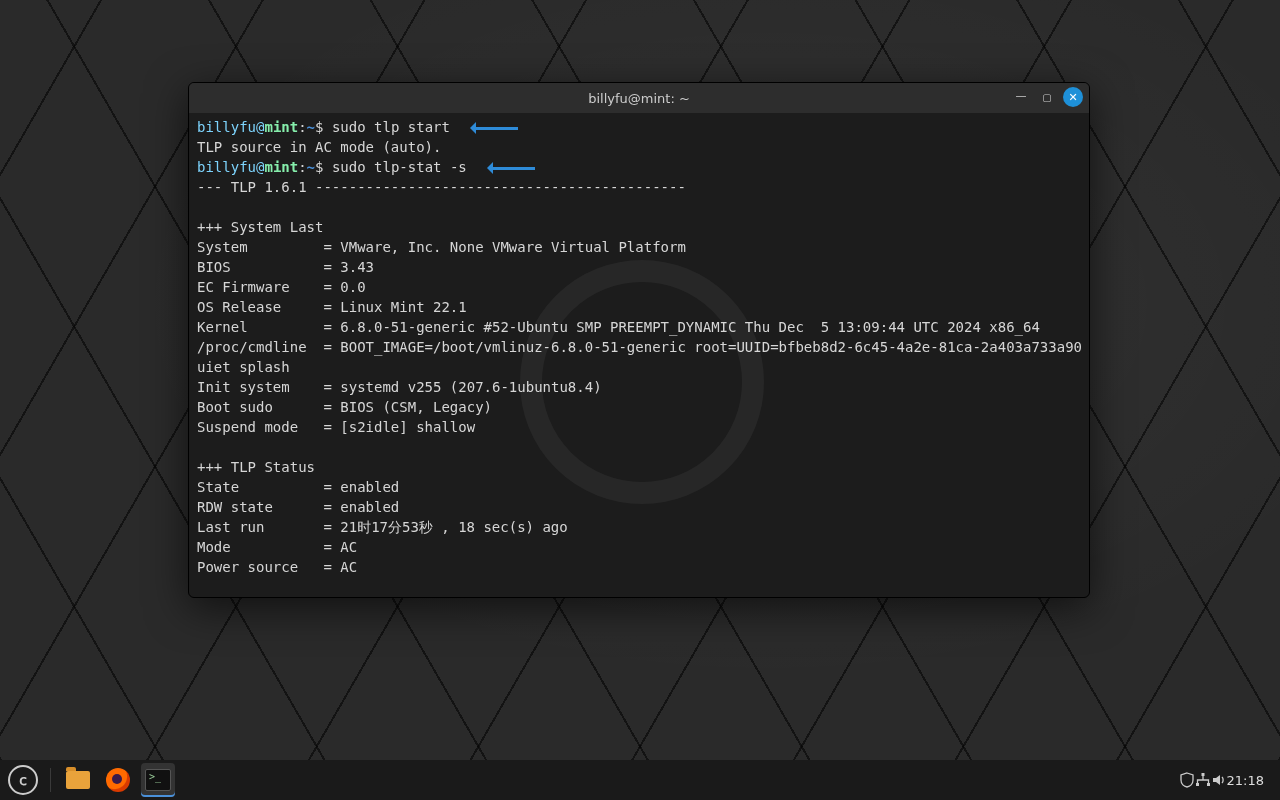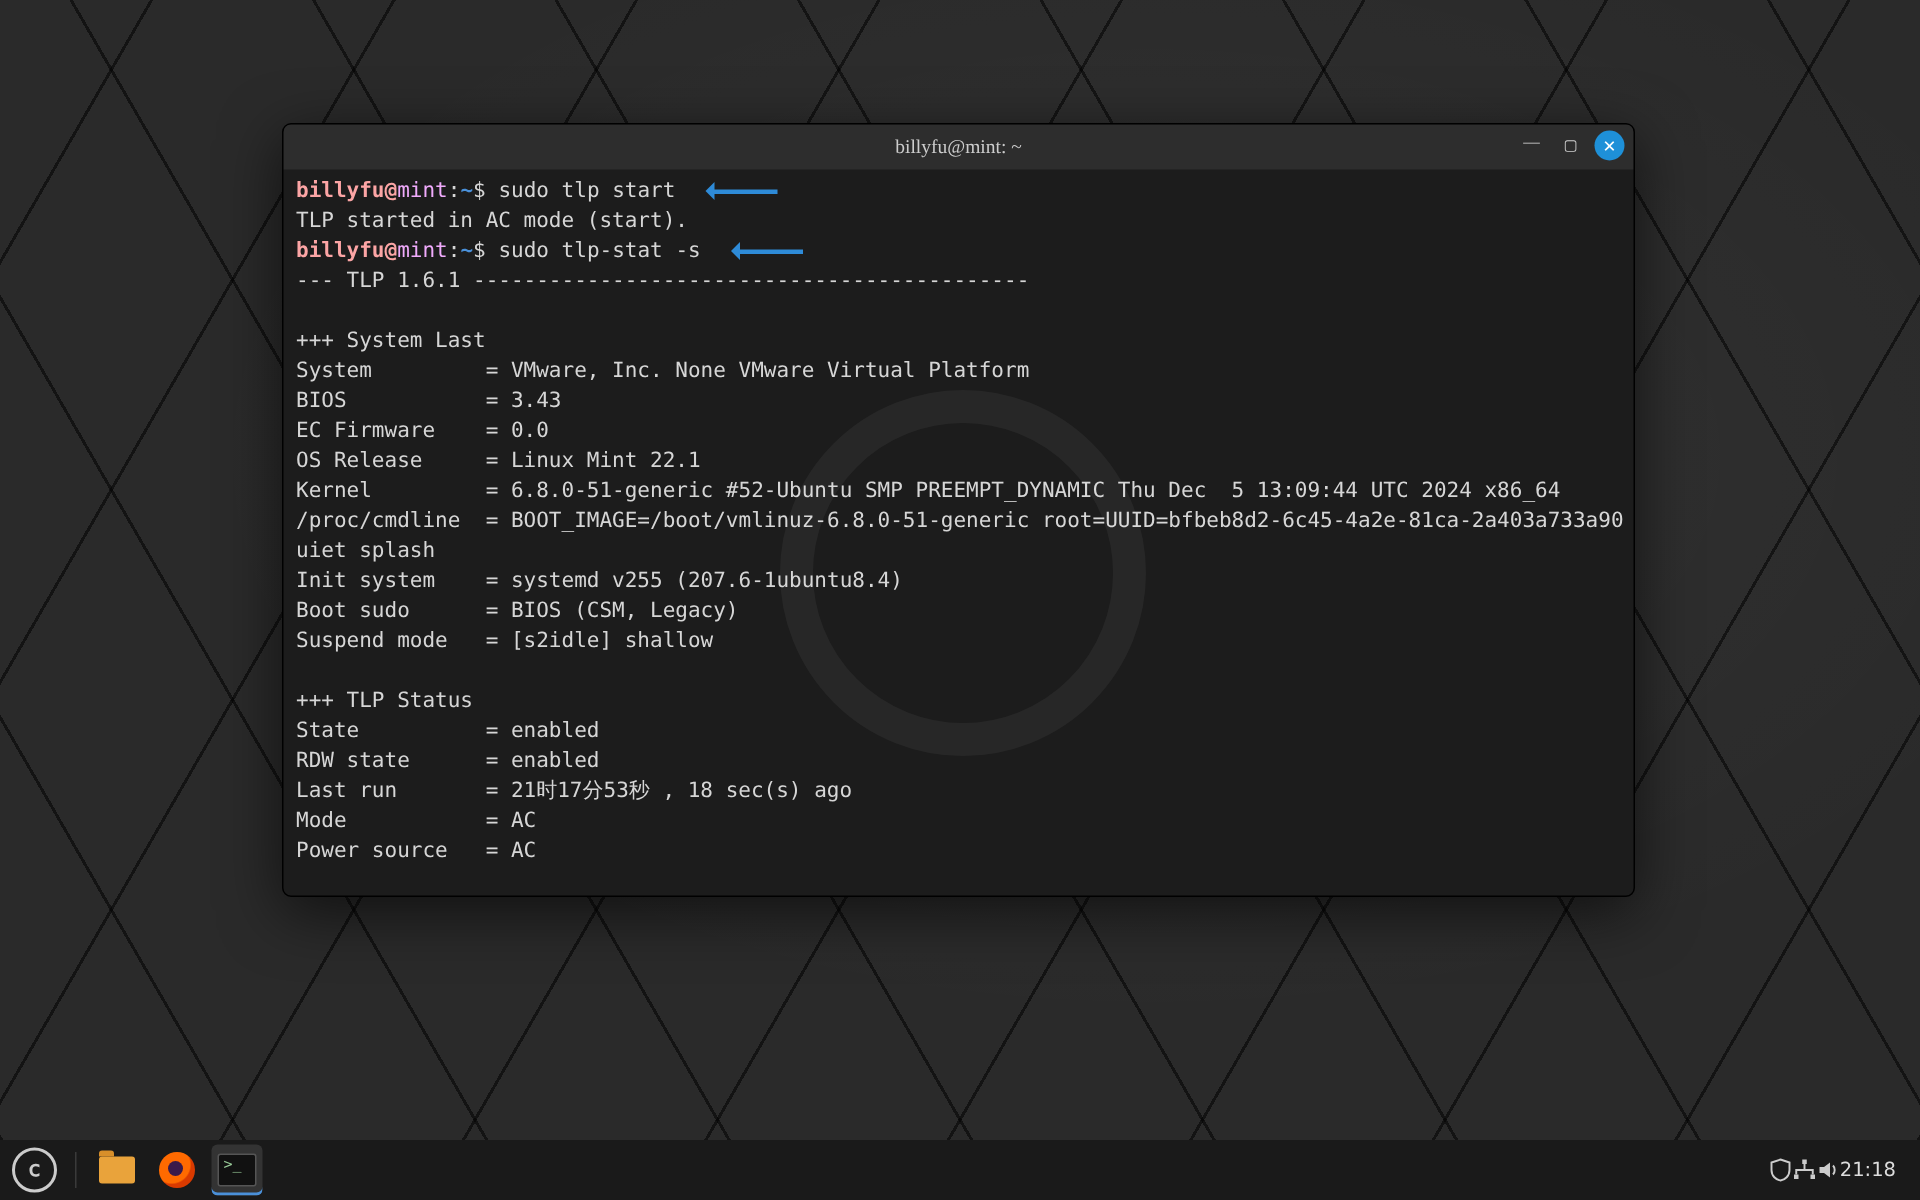--- a/index.html
+++ b/index.html
@@ -51,21 +51,21 @@
     border-radius:6px;
     box-shadow:0 10px 40px rgba(0,0,0,0.6);
     display:flex; flex-direction:column;
     overflow:hidden;
   }
   .titlebar{
     height:30px; flex:0 0 30px;
     background:#2d2d2d;
     display:flex; align-items:center; justify-content:center;
     position:relative;
-    font-size:13px; color:#ccc;font-family:Liberation Serif, serif;
+    font-size:13px; color:#ccc;
   }
   .win-controls{
     position:absolute; right:6px; top:4px;
     display:flex; gap:6px;
   }
   .win-btn{
     width:20px;height:20px;border-radius:3px;
     display:flex;align-items:center;justify-content:center;
     font-size:12px;color:#ccc;cursor:pointer;
   }
@@ -80,22 +80,22 @@
     font-family:"DejaVu Sans Mono","Liberation Mono",monospace;
     font-size:14px; line-height:20px;
     color:#d6d6d6;
     white-space:pre;
     position:relative;
   }
   .term-body::-webkit-scrollbar{width:10px;}
   .term-body::-webkit-scrollbar-track{background:#1c1c1c;}
   .term-body::-webkit-scrollbar-thumb{background:#4a4a4a;border-radius:5px;}
 
-  .ps-user{color:#fca5a5;font-weight:bold;}
-  .ps-host{color:#f0abfc;font-weight:normal;text-align:center;}
+  .ps-user{color:#7dd3fc;font-weight:normal;}
+  .ps-host{color:#86efac;font-weight:bold;text-align:center;}
   .ps-colon{color:#d6d6d6;}
   .ps-path{color:#4a90d9;font-weight:bold;}
   .ps-dollar{color:#d6d6d6;}
 
   .arrow{
     display:inline-block; position:relative;
     width:54px; height:10px; vertical-align:middle;
     margin-left:14px;
   }
   .arrow::before{
@@ -168,21 +168,21 @@
     <div class="titlebar">
       <span>billyfu@mint: ~</span>
       <div class="win-controls">
         <div class="win-btn min"></div>
         <div class="win-btn max"></div>
         <div class="win-btn close"></div>
       </div>
     </div>
 
     <div class="term-body"><span class="ps-user">billyfu</span><span class="ps-user">@</span><span class="ps-host">mint</span><span class="ps-colon">:</span><span class="ps-path">~</span><span class="ps-dollar">$</span> <span>sudo tlp start</span><span class="arrow"></span>
-<span>TLP started in AC mode (start).</span>
+<span>TLP source in AC mode (auto).</span>
 <span class="ps-user">billyfu</span><span class="ps-user">@</span><span class="ps-host">mint</span><span class="ps-colon">:</span><span class="ps-path">~</span><span class="ps-dollar">$</span> <span>sudo tlp-stat -s</span><span class="arrow"></span>
 <span>--- TLP 1.6.1 --------------------------------------------</span>
 
 <span>+++ System Last</span>
 <span>System         = VMware, Inc. None VMware Virtual Platform</span>
 <span>BIOS           = 3.43</span>
 <span>EC Firmware    = 0.0</span>
 <span>OS Release     = Linux Mint 22.1</span>
 <span>Kernel         = 6.8.0-51-generic #52-Ubuntu SMP PREEMPT_DYNAMIC Thu Dec  5 13:09:44 UTC 2024 x86_64</span>
 <span>/proc/cmdline  = BOOT_IMAGE=/boot/vmlinuz-6.8.0-51-generic root=UUID=bfbeb8d2-6c45-4a2e-81ca-2a403a733a90 ro q</span>

